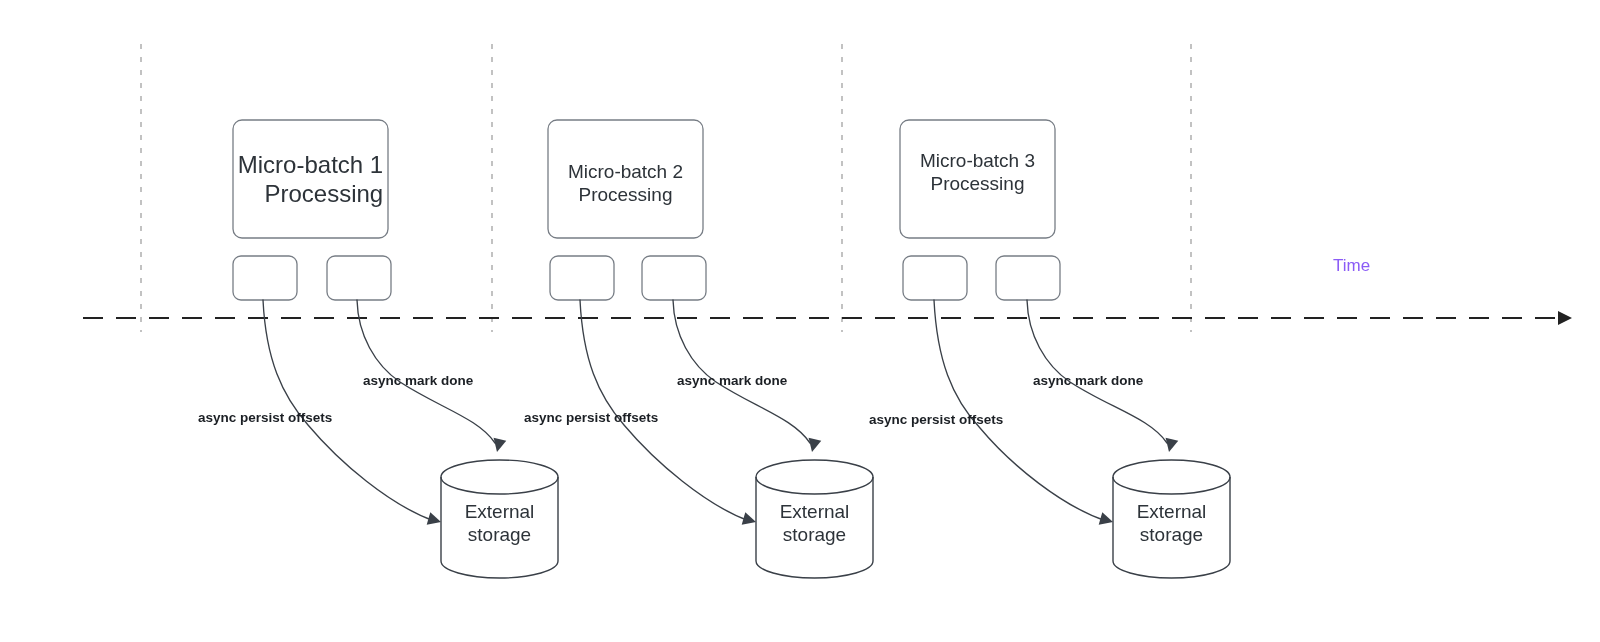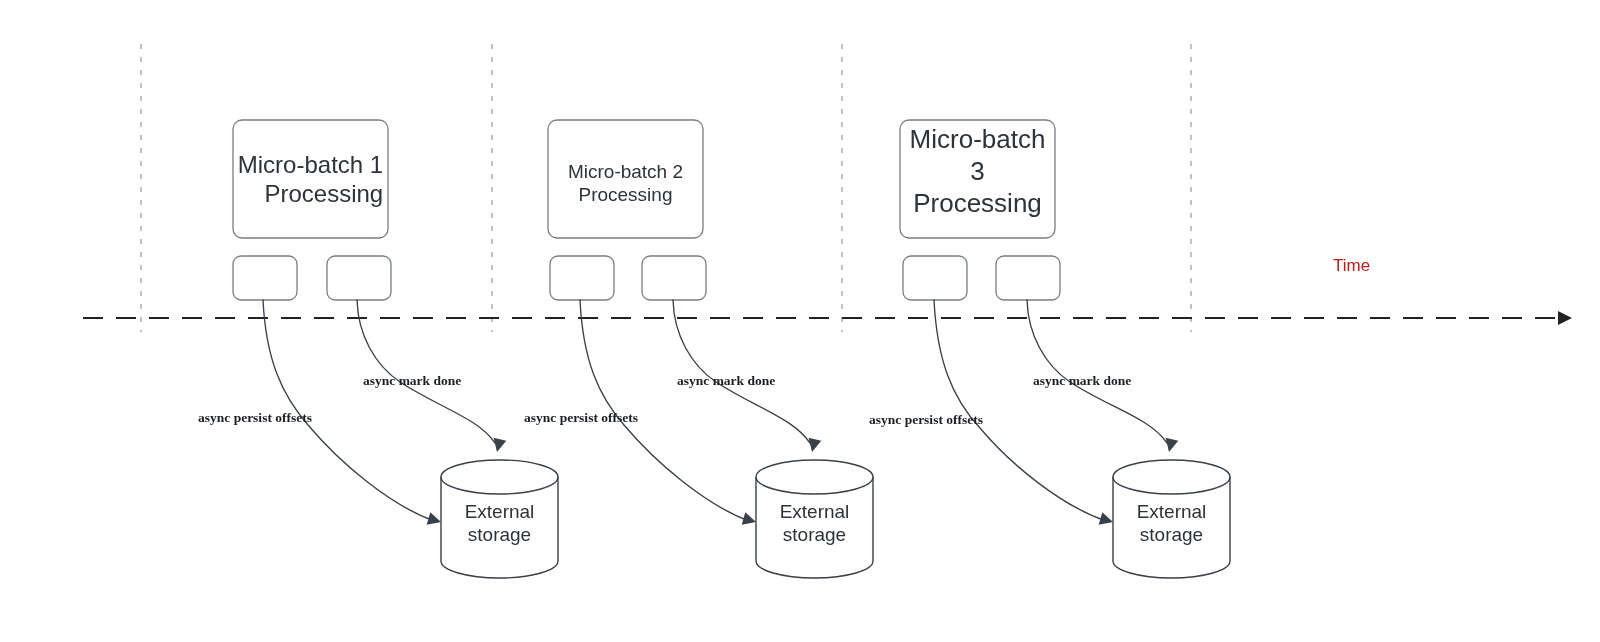--- a/index.html
+++ b/index.html
@@ -22,26 +22,26 @@
     font-family:"Liberation Sans", sans-serif;
     pointer-events:none;
     white-space:pre-line;
   }
   .edge-label{
     position:absolute;
     font-size:13.5px;
     font-weight:bold;
     color:#1b1f24;
     white-space:nowrap;
-    font-family:Liberation Serif, serif;
+    font-family:Liberation Sans, sans-serif;
   }
   .axis-label{
     position:absolute;
     font-size:17px;
-    color:#b91c1c;
+    color:#8b5cf6;
     white-space:nowrap;
     font-family:"Liberation Sans", sans-serif;
   }
   .hit{position:absolute;}
 </style>
 </head>
 <body>
 
 <div id="canvas">
 
@@ -103,21 +103,21 @@
       <div class="node-label" style="left: 548px; top: 120px; width: 155px; height: 126px; font-size: 19px;">Micro-batch 2
 Processing</div>
       <div class="hit" style="left: 548px; top: 120px; width: 155px; height: 118px;"></div>
       <div class="hit" style="left: 550px; top: 256px; width: 64px; height: 44px;"></div>
       <div class="hit" style="left: 642px; top: 256px; width: 64px; height: 44px;"></div>
       <div class="node-label" style="left: 756px; top: 481px; width: 117px; height: 84px; font-size: 19px;">External
 storage</div>
       <div class="hit" style="left: 756px; top: 460px; width: 117px; height: 118px;"></div>
       <div class="edge-label" style="left: 524px; top: 410px;">async persist offsets</div>
       <div class="edge-label" style="left: 677px; top: 373px;">async mark done</div>
-      <div class="node-label" style="left: 900px; top: 120px; width: 155px; height: 104px; font-size: 26px;">Micro-batch 3
+      <div class="node-label" style="left: 900px; top: 120px; width: 155px; height: 104px; font-size: 19px;">Micro-batch 3
 Processing</div>
       <div class="hit" style="left: 900px; top: 120px; width: 155px; height: 118px;"></div>
       <div class="hit" style="left: 903px; top: 256px; width: 64px; height: 44px;"></div>
       <div class="hit" style="left: 996px; top: 256px; width: 64px; height: 44px;"></div>
       <div class="node-label" style="left: 1113px; top: 481px; width: 117px; height: 84px; font-size: 19px;">External
 storage</div>
       <div class="hit" style="left: 1113px; top: 460px; width: 117px; height: 118px;"></div>
       <div class="edge-label" style="left: 869px; top: 412px;">async persist offsets</div>
       <div class="edge-label" style="left: 1033px; top: 373px;">async mark done</div>
     </div>

